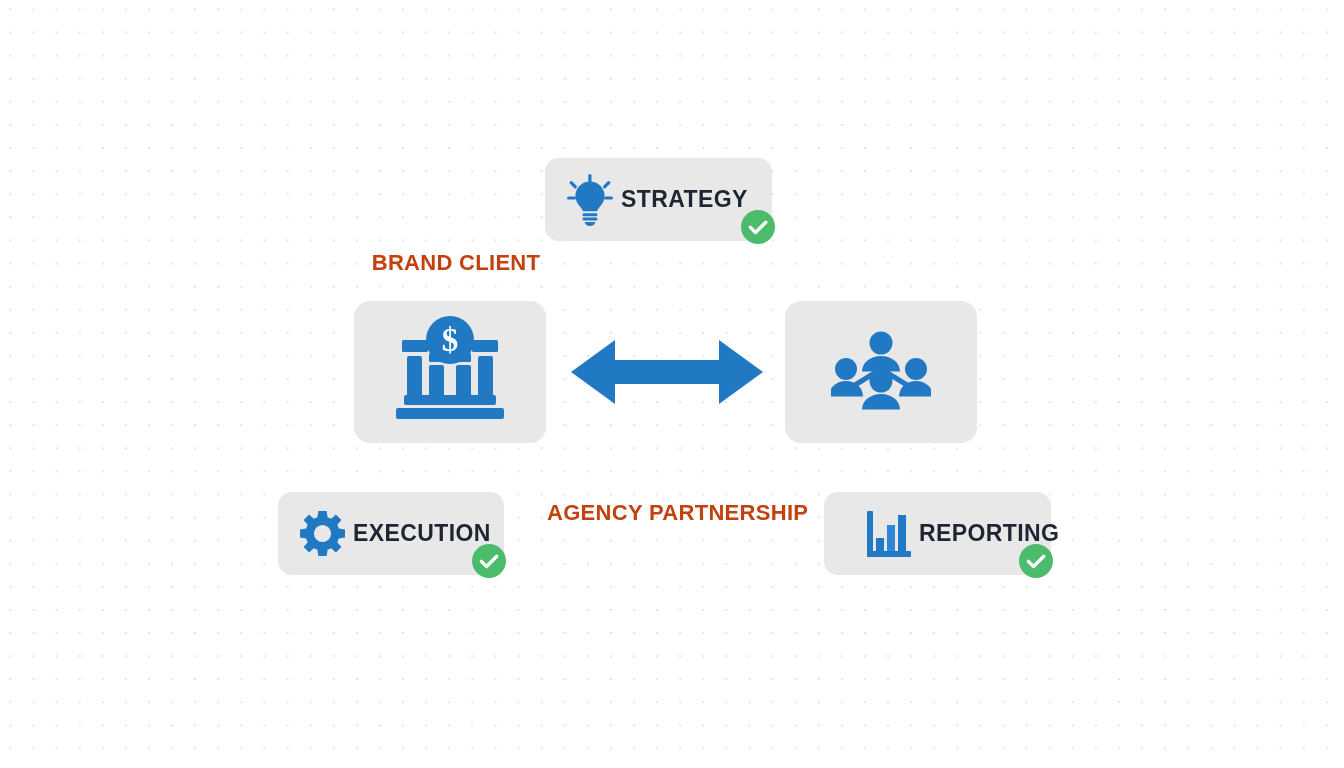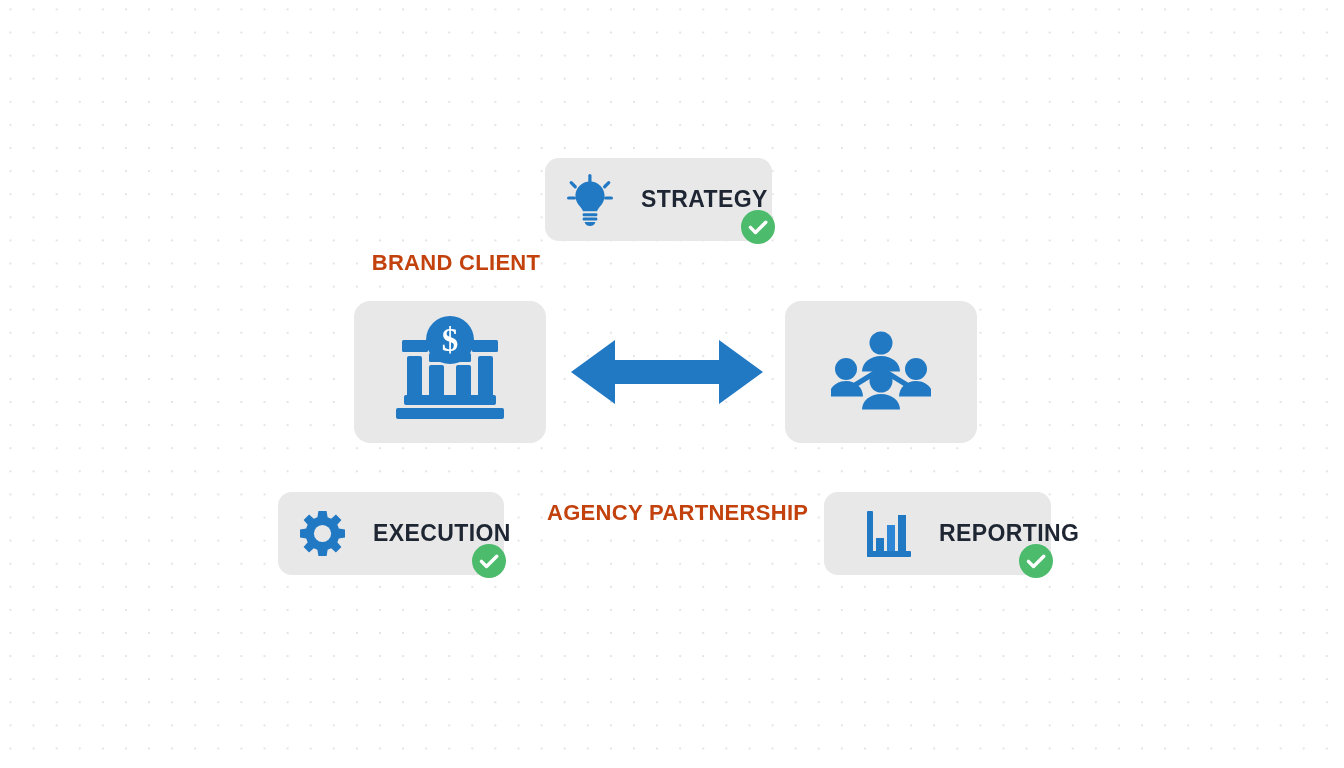--- a/index.html
+++ b/index.html
@@ -30,21 +30,21 @@
     box-sizing: border-box;
   }
   .card-square {
     border-radius: 16px;
   }
 
   
   .pill {
     display: flex;
     align-items: center;
-    gap: 28px;
+    gap: 8px;
     padding: 0 22px;
   }
   .pill .pill-label {
     font-size: 23px;
     font-weight: bold;
     letter-spacing: 0.4px;
     color: #1f2633;
     white-space: nowrap;
     font-family: "Liberation Sans", sans-serif;
   }

